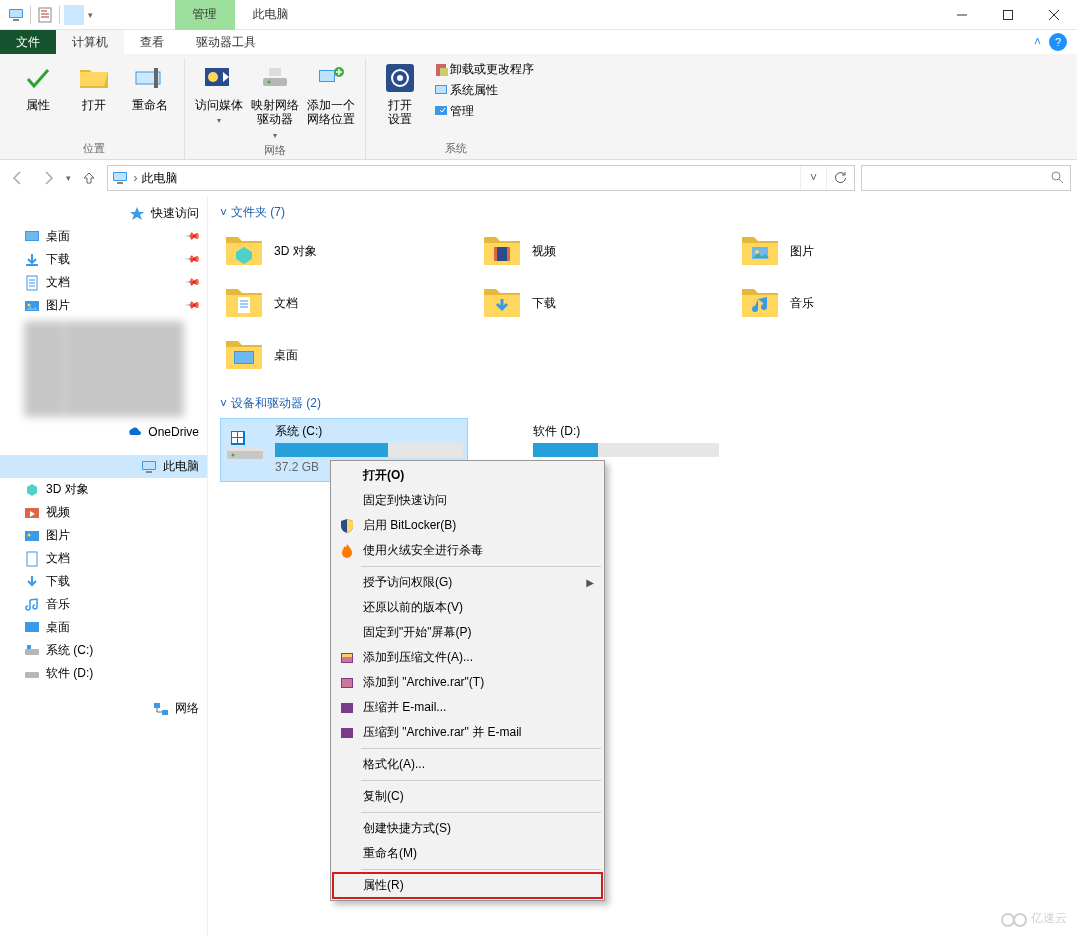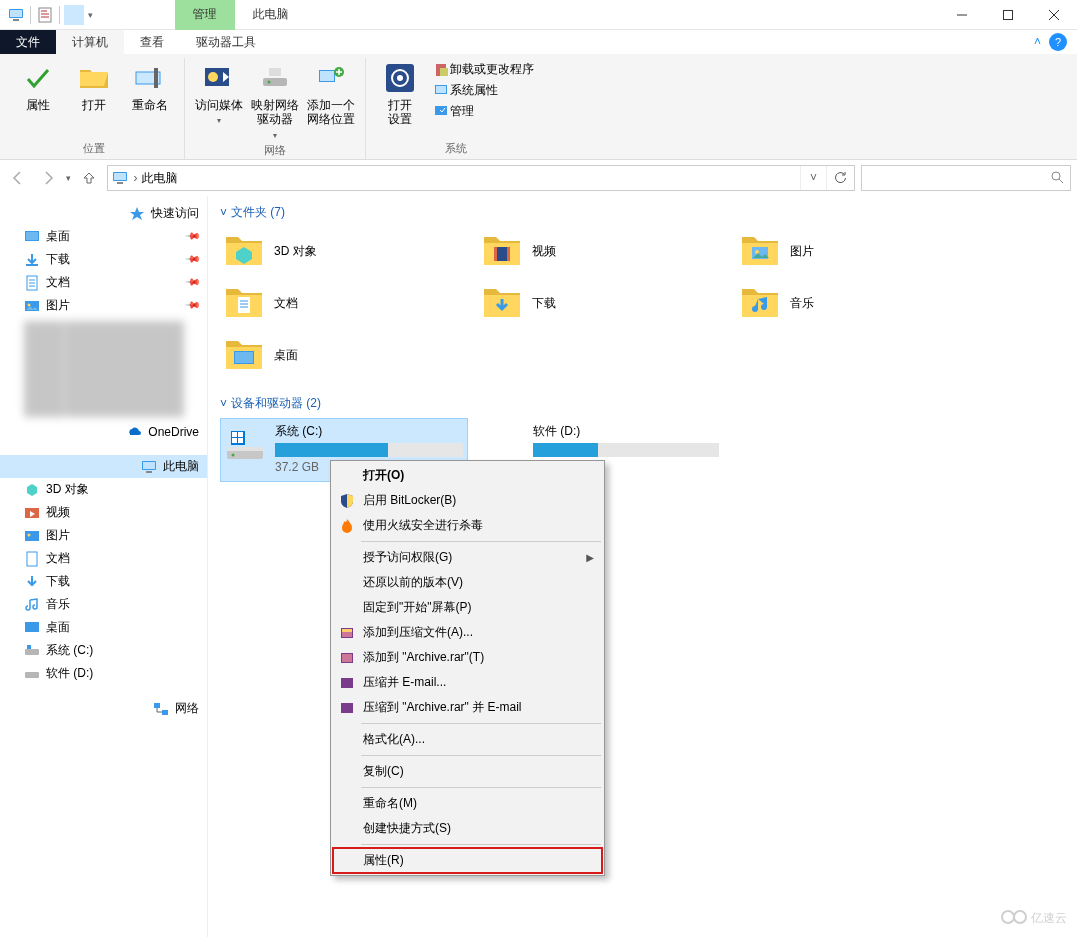--- a/index.html
+++ b/index.html
@@ -12,21 +12,21 @@
 .sep-v { width: 1px; height: 18px; background: #ccc; margin: 0 2px; }
 .title-tabs { display: flex; margin-left: 80px; }
 .title-tab { padding: 7px 18px; color: #333; }
 .title-tab.active { background: #9de09d; color: #333; }
 .window-controls { margin-left: auto; display: flex; }
 .win-btn { width: 46px; height: 30px; display: flex; align-items: center; justify-content: center; color: #333; }
 
 
 .ribbon-tabs { height: 24px; display: flex; align-items: stretch; background: #fff; position: relative; }
 .ribbon-tab { padding: 4px 16px; color: #333; display: flex; align-items: center; }
-.ribbon-tab.file { background: #0f172a; color: #fff; }
+.ribbon-tab.file { background: #14532d; color: #fff; }
 .ribbon-tab.active { background: #f5f5f5; border-radius: 2px 2px 0 0; }
 .ribbon-right { margin-left: auto; display: flex; align-items: center; gap: 8px; padding-right: 10px; }
 .help-icon { width: 18px; height: 18px; border-radius: 50%; background: #1e90ff; color: #fff; display: flex; align-items: center; justify-content: center; font-size: 11px; }
 
 
 .ribbon { background: #f5f5f5; border-bottom: 1px solid #ddd; height: 106px; display: flex; padding: 4px 0 0 4px; }
 .ribbon-group { display: flex; flex-direction: column; align-items: center; padding: 0 8px; border-right: 1px solid #e0e0e0; }
 .ribbon-group-items { display: flex; gap: 4px; flex: 1; }
 .ribbon-btn-lg { display: flex; flex-direction: column; align-items: center; justify-content: flex-start; width: 52px; padding-top: 4px; gap: 4px; text-align: center; line-height: 1.2; }
 .ribbon-btn-lg .icon-box { width: 32px; height: 32px; display: flex; align-items: center; justify-content: center; }
@@ -78,21 +78,21 @@
 .menu-item { display: flex; align-items: center; gap: 8px; padding: 4px 8px 4px 30px; position: relative; min-height: 22px; }
 .menu-item .micon { position: absolute; left: 6px; width: 16px; height: 16px; display: flex; align-items: center; justify-content: center; }
 .menu-item .arrow { margin-left: auto; color: #555; font-size: 10px; }
 .menu-item.highlighted { outline: 2px solid #d91a1a; outline-offset: -1px; text-align: right; }
 .menu-sep { height: 1px; background: #ccc; margin: 3px 1px 3px 28px; }
 
 
 .svg-ico { width: 16px; height: 16px; }
 
 
-.watermark { position: absolute; right: 10px; bottom: 10px; opacity: 0.4; display: flex; align-items: flex-start; gap: 4px; color: #888; font-size: 16px; }
+.watermark { position: absolute; right: 10px; bottom: 10px; opacity: 0.4; display: flex; align-items: flex-end; gap: 4px; color: #888; font-size: 16px; }
 .watermark .circ { border: 2px solid #888; border-radius: 50%; width: 14px; height: 14px; display: inline-block; }
 
 
 .folder-ylw { fill: #ffd75e; }
 .folder-shadow { fill: #e6b83c; }
 </style>
 </head>
 <body>
 
 <div class="titlebar">
@@ -577,20 +577,23 @@
       </div>
     </div>
   </div>
 </div>
 
 <div class="context-menu">
   <div class="menu-item">
       <b>打开(O)</b>
     </div>
   <div class="menu-item">
+      <span>固定到快速访问</span>
+    </div>
+  <div class="menu-item">
     <span class="micon">
         <svg class="svg-ico" viewBox="0 0 16 16">
           <path d="M8 1l6 2v5c0 4-3 6-6 7-3-1-6-3-6-7V3z" fill="#2a4c8a"></path>
           <path d="M8 1l6 2v5c0 4-3 6-6 7V1z" fill="#ffd75e"></path>
         </svg>
       </span>
     <span>启用 BitLocker(B)</span>
   </div>
   <div class="menu-item">
     <span class="micon">
@@ -649,24 +652,24 @@
   <div class="menu-sep"></div>
   <div class="menu-item">
       <span>格式化(A)...</span>
     </div>
   <div class="menu-sep"></div>
   <div class="menu-item">
       <span>复制(C)</span>
     </div>
   <div class="menu-sep"></div>
   <div class="menu-item">
+      <span>创建快捷方式(S)</span>
+    </div>
+  <div class="menu-item">
       <span>重命名(M)</span>
-    </div>
-  <div class="menu-item">
-      <span>创建快捷方式(S)</span>
     </div>
   <div class="menu-sep"></div>
   <div class="menu-item highlighted">
       <span>属性(R)</span>
     </div>
 </div>
 
 <div class="watermark">
   <span class="circ"></span>
     <span class="circ" style="margin-left:-6px;"></span>

